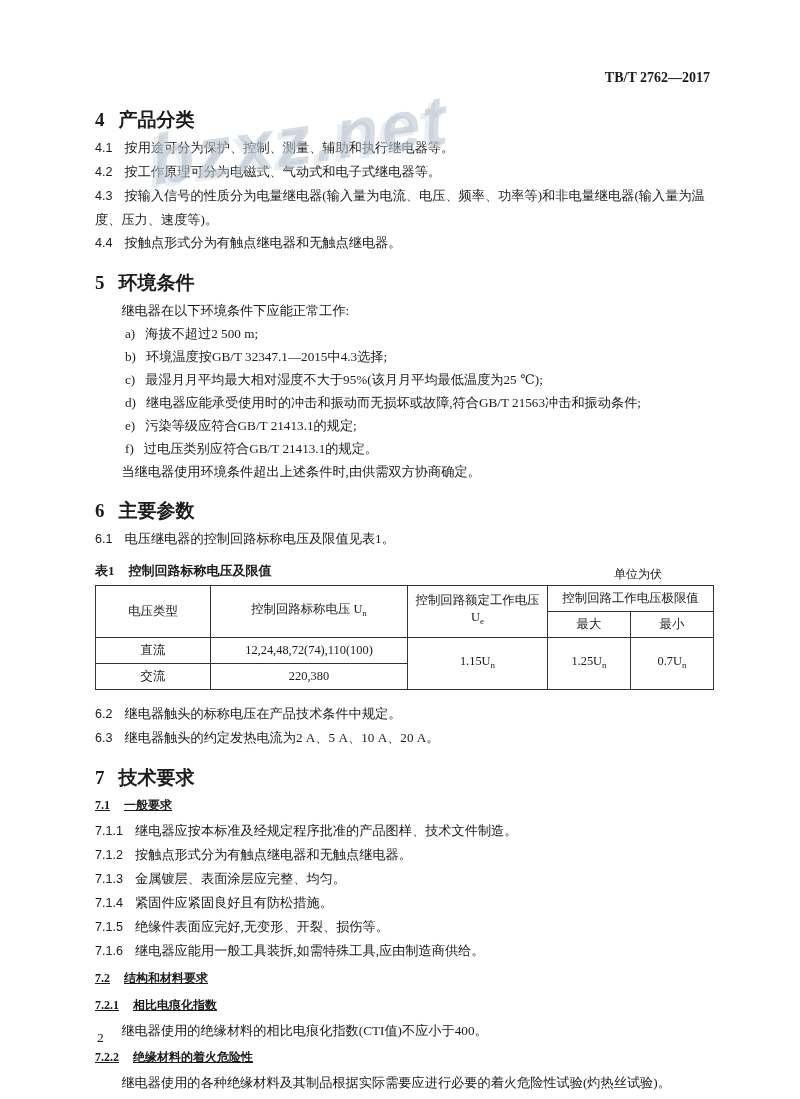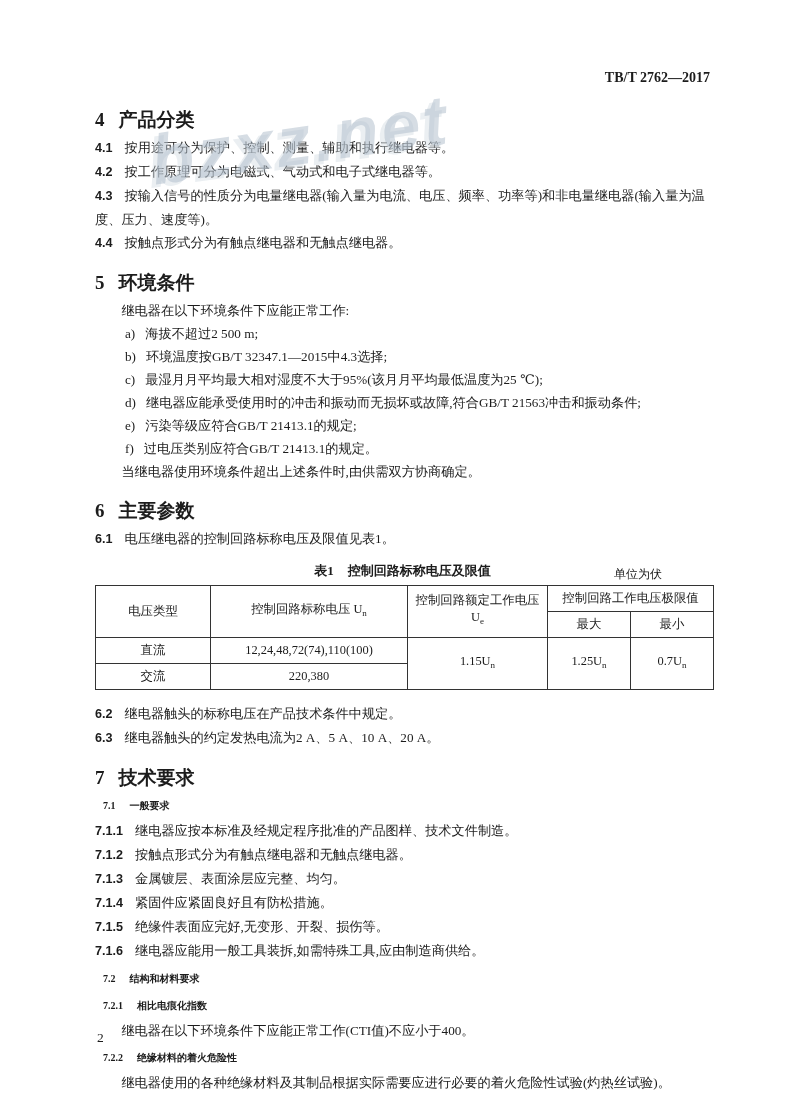--- a/index.html
+++ b/index.html
@@ -5,28 +5,28 @@
   html,body { margin:0; padding:0; background:#ffffff; }
   .page {
     position:relative; width:800px; height:1099px; background:#ffffff;
     font-family:"Liberation Serif","DejaVu Serif",serif; color:#1c1c1c;
     overflow:hidden; box-sizing:border-box;
   }
   .content { position:relative; z-index:1; padding:70px 90px 0 95px; }
   .doc-header { font-weight:bold; font-size:14px; margin-bottom:22px;text-align:right; }
   p { margin:0; font-size:13.2px; line-height:23px; }
   .heading { font-weight:bold; font-size:19px; line-height:23px; margin:16px 0 5px 0; }
-  .subheading { font-weight:bold; font-size:10px; line-height:23px; margin:4px 0 2px 8px; }
+  .subheading { font-weight:bold; font-size:12px; line-height:23px; margin:4px 0 2px 0;text-decoration:underline; }
   .hn { margin-right:14px; }
-  .cn { font-weight:bold; margin-right:12px; font-family:"Liberation Sans","DejaVu Sans",sans-serif; font-size:12.6px; }
+  .cn { font-weight:normal; margin-right:12px; font-family:"Liberation Sans","DejaVu Sans",sans-serif; font-size:12.6px; }
   .indent { text-indent:2em; }
   .list-item { padding-left:30px; }
   .ln { margin-right:10px; }
   
-  .table-cap-row { position:relative; text-align:center; margin:10px 0 4px 0; font-size:13px; line-height:20px; }
+  .table-cap-row { position:relative; margin:10px 0 4px 0; font-size:13px; line-height:20px; }
   .cap-label { font-weight:bold; margin-right:14px; }
   .cap-title { font-weight:bold; }
   .unit { position:absolute; right:48px; top:3px; font-size:12px; font-weight:normal; }
   table.vtab {
     border-collapse:collapse; table-layout:fixed; width:618px;
     font-size:12.4px; margin:2px 0 10px 0; border:1.6px solid #222;
   }
   table.vtab th, table.vtab td {
     border:1px solid #333; text-align:center; vertical-align:middle;
     font-weight:normal; padding:4px 3px; line-height:17px;
@@ -120,19 +120,19 @@
     <div class="heading"><span class="hn">7</span><span>技术要求</span></div>
     <div class="subheading"><span class="hn">7.1</span><span>一般要求</span></div>
     <p class="clause"><span class="cn">7.1.1</span><span>继电器应按本标准及经规定程序批准的产品图样、技术文件制造。</span></p>
     <p class="clause"><span class="cn">7.1.2</span><span>按触点形式分为有触点继电器和无触点继电器。</span></p>
     <p class="clause"><span class="cn">7.1.3</span><span>金属镀层、表面涂层应完整、均匀。</span></p>
     <p class="clause"><span class="cn">7.1.4</span><span>紧固件应紧固良好且有防松措施。</span></p>
     <p class="clause"><span class="cn">7.1.5</span><span>绝缘件表面应完好,无变形、开裂、损伤等。</span></p>
     <p class="clause"><span class="cn">7.1.6</span><span>继电器应能用一般工具装拆,如需特殊工具,应由制造商供给。</span></p>
     <div class="subheading"><span class="hn">7.2</span><span>结构和材料要求</span></div>
     <div class="subheading"><span class="hn">7.2.1</span><span>相比电痕化指数</span></div>
-    <p class="indent">继电器在以下环境条件下应能正常工作(CTI值)不应小于400。</p>
+    <p class="indent">继电器使用的绝缘材料的相比电痕化指数(CTI值)不应小于400。</p>
     <div class="subheading"><span class="hn">7.2.2</span><span>绝缘材料的着火危险性</span></div>
     <p class="indent">继电器使用的各种绝缘材料及其制品根据实际需要应进行必要的着火危险性试验(灼热丝试验)。</p>
   </div>
 
   <div class="page-number">2</div>
 </div>
 
 </body></html>

